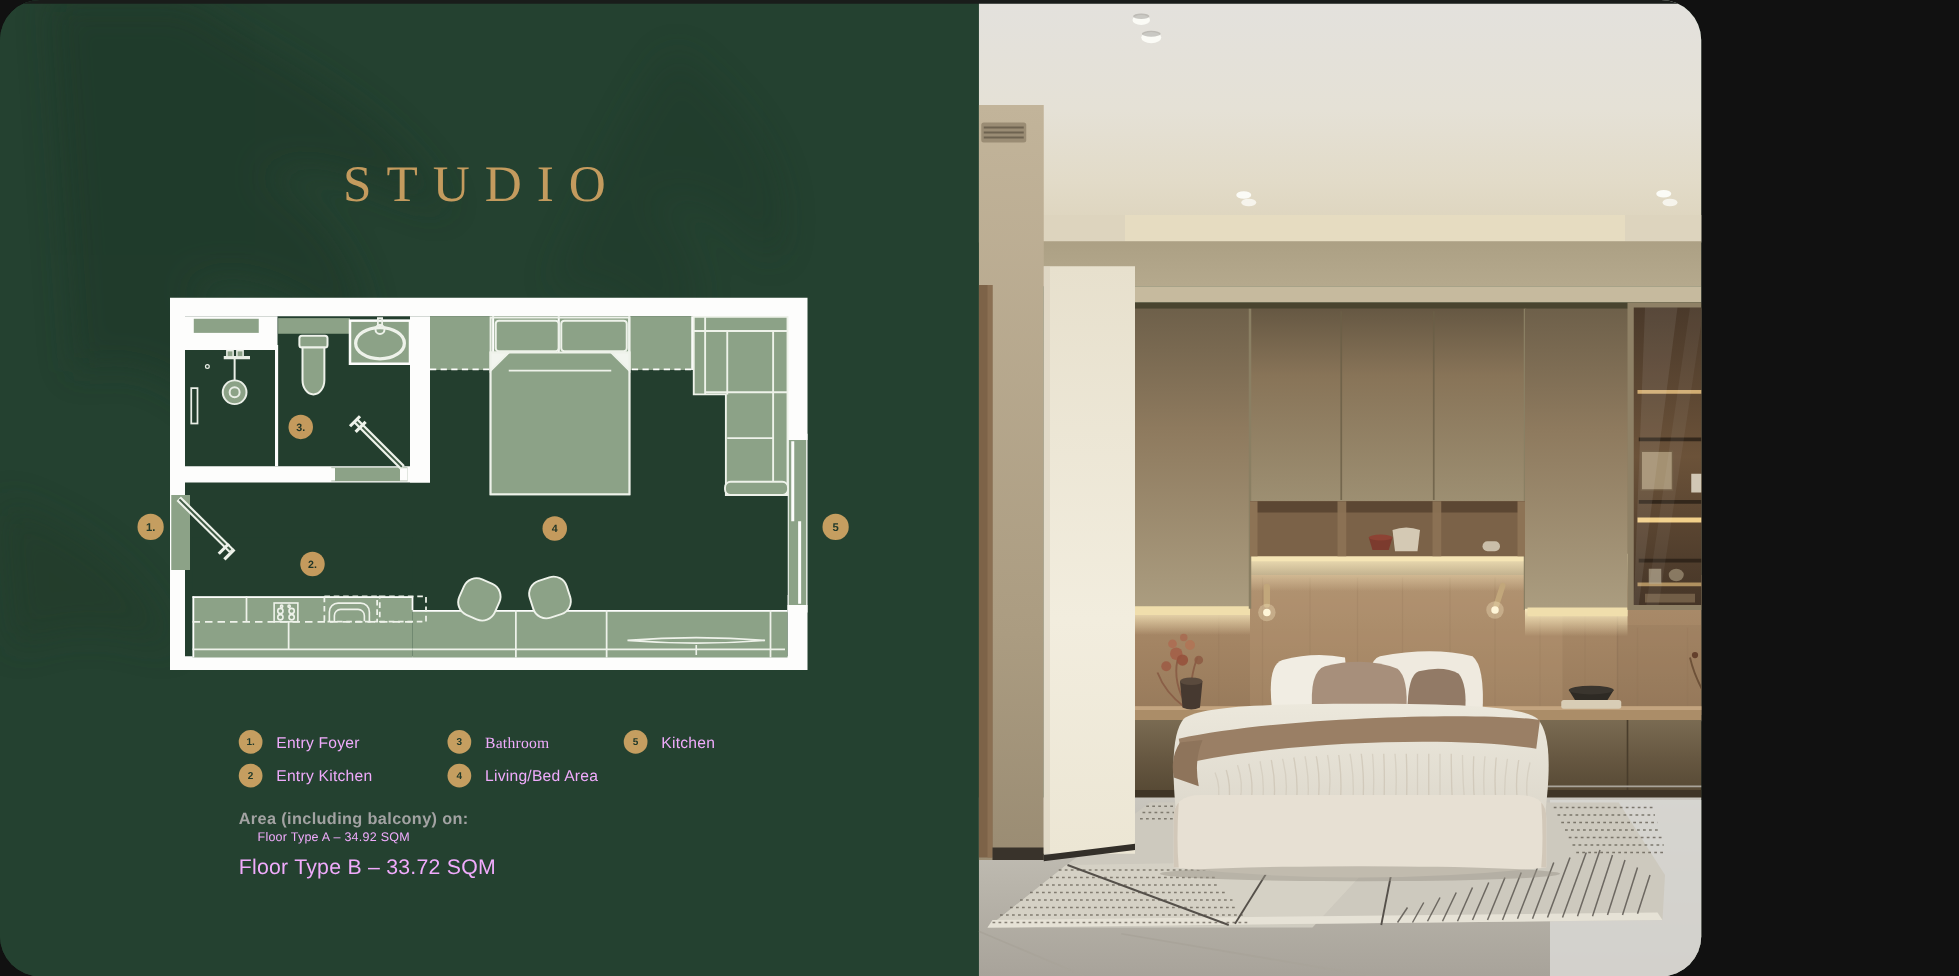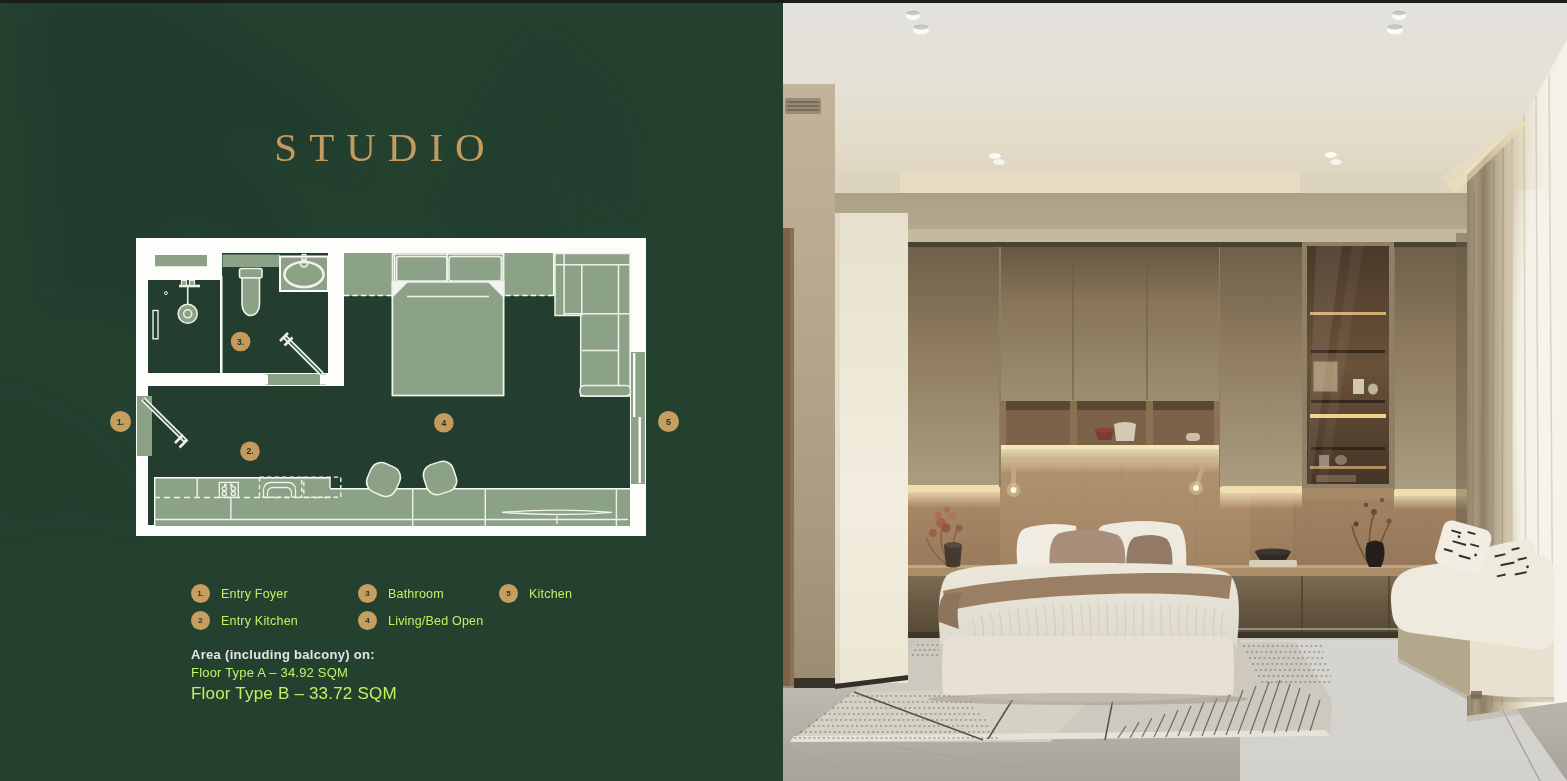--- a/index.html
+++ b/index.html
@@ -1,19 +1,19 @@
 <!DOCTYPE html>
 <html><head>
 <meta charset="utf-8">
 <style>
 html,body{margin:0;padding:0;background:#111;}
-#root{position:relative;width:1567px;height:781px;overflow:hidden;font-family:"Liberation Sans",sans-serif;background:#244130;}
+#root{position:relative;width:1361px;height:781px;overflow:hidden;font-family:"Liberation Sans",sans-serif;background:#244130;border-radius:32px;}
 .abs{position:absolute;}
 .lgc{position:absolute;width:19px;height:19px;border-radius:50%;background:#c59e60;color:#21392a;font-size:8px;font-weight:bold;display:flex;align-items:center;justify-content:center;}
-.lgt{position:absolute;color:#bef264;font-size:12.5px;letter-spacing:.2px;}
+.lgt{position:absolute;color:#f0abfc;font-size:12.5px;letter-spacing:.2px;}
 </style>
 </head>
 <body>
 <div id="root">
 
 <div class="abs" style="left:0;top:0;width:783px;height:781px;background:#244130;overflow:hidden;">
 
 <svg class="abs" style="left:0;top:0;" width="783" height="781" viewBox="0 0 783 781">
         <defs>
           <filter id="bl" x="-30%" y="-30%" width="160%" height="160%">
@@ -205,34 +205,34 @@
             <circle cx="443.8" cy="422.8" r="9.8" fill="#c49a5d"></circle>
             <text x="443.8" y="425.9" font-size="8.5" font-weight="bold" fill="#213527" text-anchor="middle" font-family="Liberation Sans,sans-serif">4</text>
           </g>
 </g>
 </svg>
 
 <div class="lgc" style="left:191px;top:584px;">1.</div>
 <div class="lgt" style="left:221px;top:587px;">Entry Foyer</div>
 
 <div class="lgc" style="left:358px;top:584px;">3</div>
-<div class="lgt" style="left:388px;top:587px;">Bathroom</div>
+<div class="lgt" style="left:388px;top:587px;font-family:Liberation Serif, serif;">Bathroom</div>
 
 <div class="lgc" style="left:499px;top:584px;">5</div>
 <div class="lgt" style="left:529px;top:587px;">Kitchen</div>
 
 <div class="lgc" style="left:191px;top:611px;">2</div>
 <div class="lgt" style="left:221px;top:614px;">Entry Kitchen</div>
 
 <div class="lgc" style="left:358px;top:611px;">4</div>
-<div class="lgt" style="left:388px;top:614px;">Living/Bed Open</div>
-
-<div class="abs" style="left:191px;top:647px;color:#e5e5e5;font-size:13px;font-weight:bold;letter-spacing:.3px;">Area (including balcony) on:</div>
-
-<div class="lgt" style="left:191px;top:665px;font-size:13px;">Floor Type A – 34.92 SQM</div>
+<div class="lgt" style="left:388px;top:614px;">Living/Bed Area</div>
+
+<div class="abs" style="left:191px;top:647px;color:#a3a3a3;font-size:13px;font-weight:bold;letter-spacing:.3px;">Area (including balcony) on:</div>
+
+<div class="lgt" style="left:206px;top:665px;font-size:10px;">Floor Type A – 34.92 SQM</div>
 
 <div class="lgt" style="left:191px;top:684px;font-size:17px;">Floor Type B – 33.72 SQM</div>
 
 <div class="lgc" style="left:110px;top:411px;width:21px;height:21px;font-size:9px;">1.</div>
 
 <div class="lgc" style="left:658px;top:411px;width:21px;height:21px;font-size:9px;">5</div>
 </div>
 
 <svg class="abs" style="left:783px;top:0;" width="784" height="781" viewBox="783 0 784 781">
 <defs>

